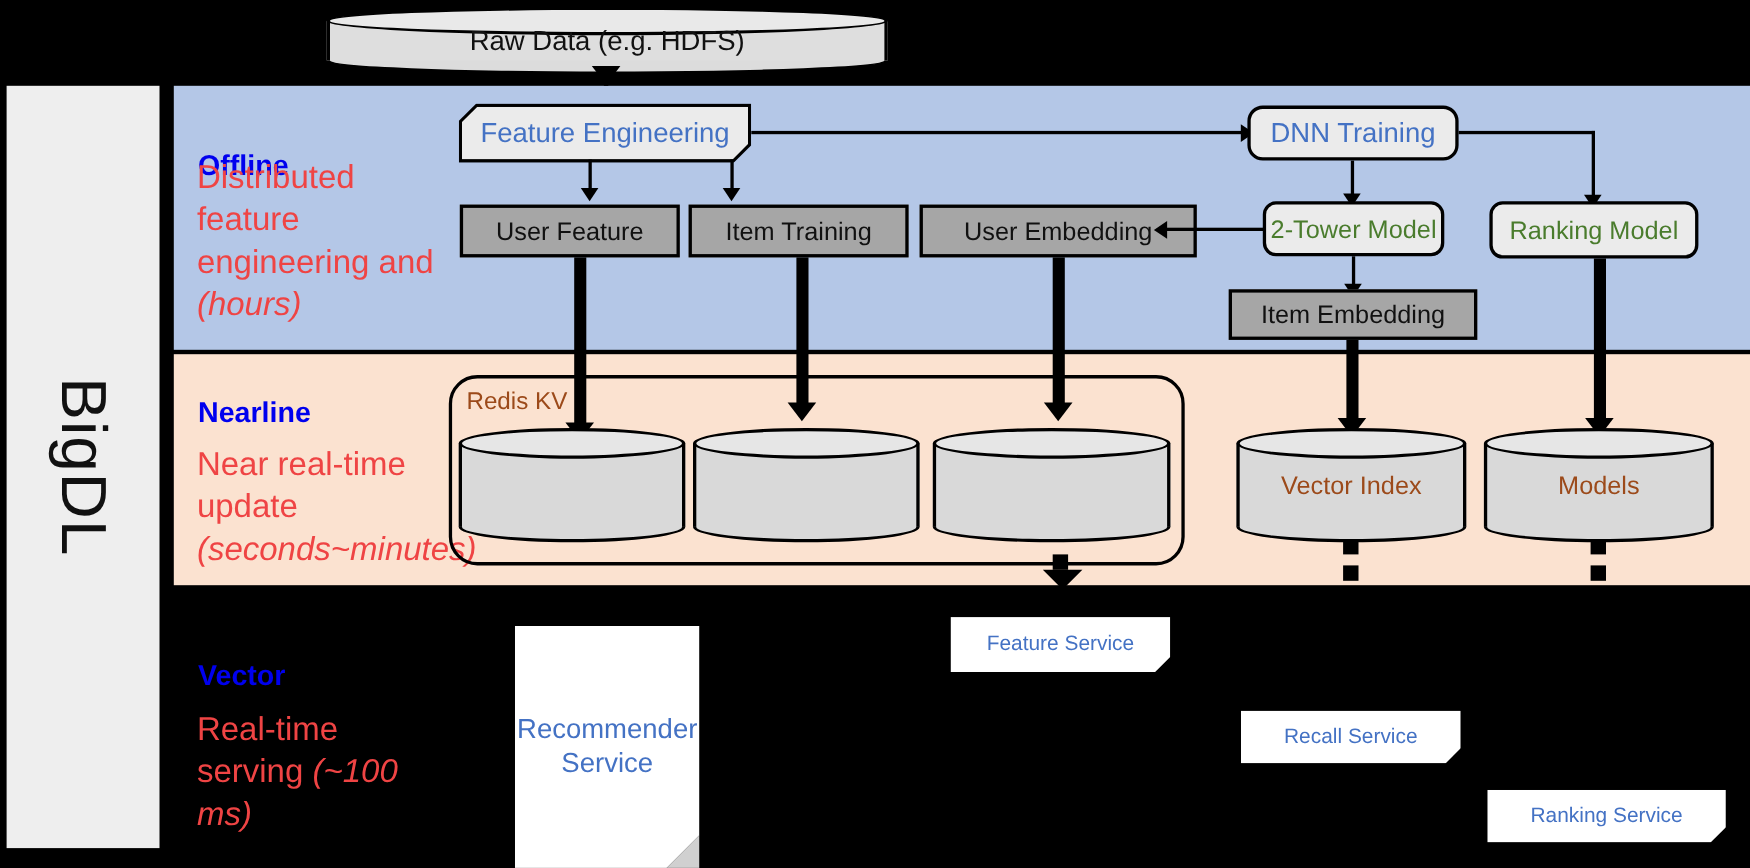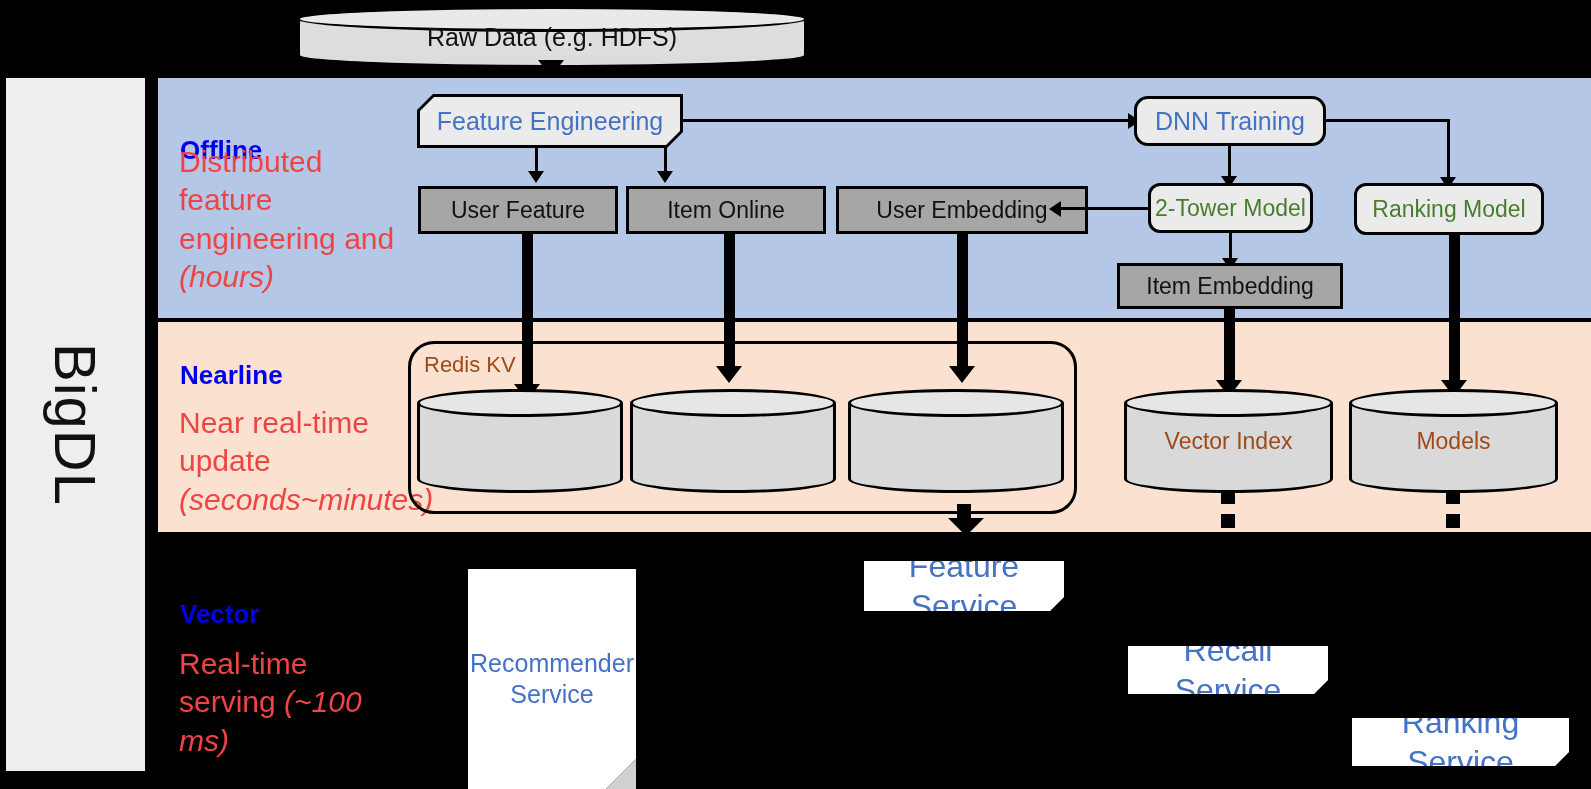--- a/index.html
+++ b/index.html
@@ -76,21 +76,21 @@
   .arrowdown.fat{border-left:13px solid transparent;border-right:13px solid transparent;
       border-top:17px solid #000;}
   .arrowleft{position:absolute;width:0;height:0;border-top:8px solid transparent;
       border-bottom:8px solid transparent;border-right:12px solid #000;}
   .arrowright{position:absolute;width:0;height:0;border-top:8px solid transparent;
       border-bottom:8px solid transparent;border-left:12px solid #000;}
   .sq{position:absolute;background:#000;width:14px;height:14px;}
 
   
   .docbox{position:absolute;background:#fff;display:flex;align-items:center;
-      justify-content:center;text-align:center;color:#4472c4;font-size:32px;
+      justify-content:center;text-align:center;color:#4472c4;font-size:19px;
       line-height:1.25;}
   .docfold{clip-path:polygon(0 0,100% 0,100% calc(100% - 14px),
             calc(100% - 14px) 100%,0 100%);}
   .foldtri{position:absolute;right:0;bottom:0;width:14px;height:14px;
       background:#cfcfcf;clip-path:polygon(100% 0,0 100%,100% 100%);}
   #recommender-service{left:468px;top:569px;width:168px;height:220px;font-size:25px;
       clip-path:polygon(0 0,100% 0,100% calc(100% - 30px),calc(100% - 30px) 100%,0 100%);}
   #recommender-fold{position:absolute;left:606px;top:759px;width:30px;height:30px;
       background:#d0d0d0;clip-path:polygon(100% 0,0 100%,100% 100%);}
 </style>
@@ -142,21 +142,21 @@
   <div class="arrowdown" style="left:1221px;top:176px;"></div>
 
   <div class="ln abs" style="left:1326px;top:119px;width:124px;height:3px;"></div>
   <div class="ln abs" style="left:1447px;top:119px;width:3px;height:62px;"></div>
   <div class="arrowdown" style="left:1440px;top:177px;"></div>
 
   <div class="grayboxshape abs" style="left:418px;top:186px;width:200px;height:48px;">
     <span>User Feature</span>
   </div>
   <div class="grayboxshape abs" style="left:626px;top:186px;width:200px;height:48px;">
-    <span>Item Online</span>
+    <span>Item Training</span>
   </div>
   <div class="grayboxshape abs" style="left:836px;top:186px;width:252px;height:48px;">
     <span>User Embedding</span>
   </div>
 
   <div class="modelbox rounded abs" style="left:1148px;top:183px;width:165px;height:50px;">
     <span class="greentext">2-Tower Model</span>
   </div>
 
   <div class="ln abs" style="left:1060px;top:207px;width:90px;height:3px;"></div>

